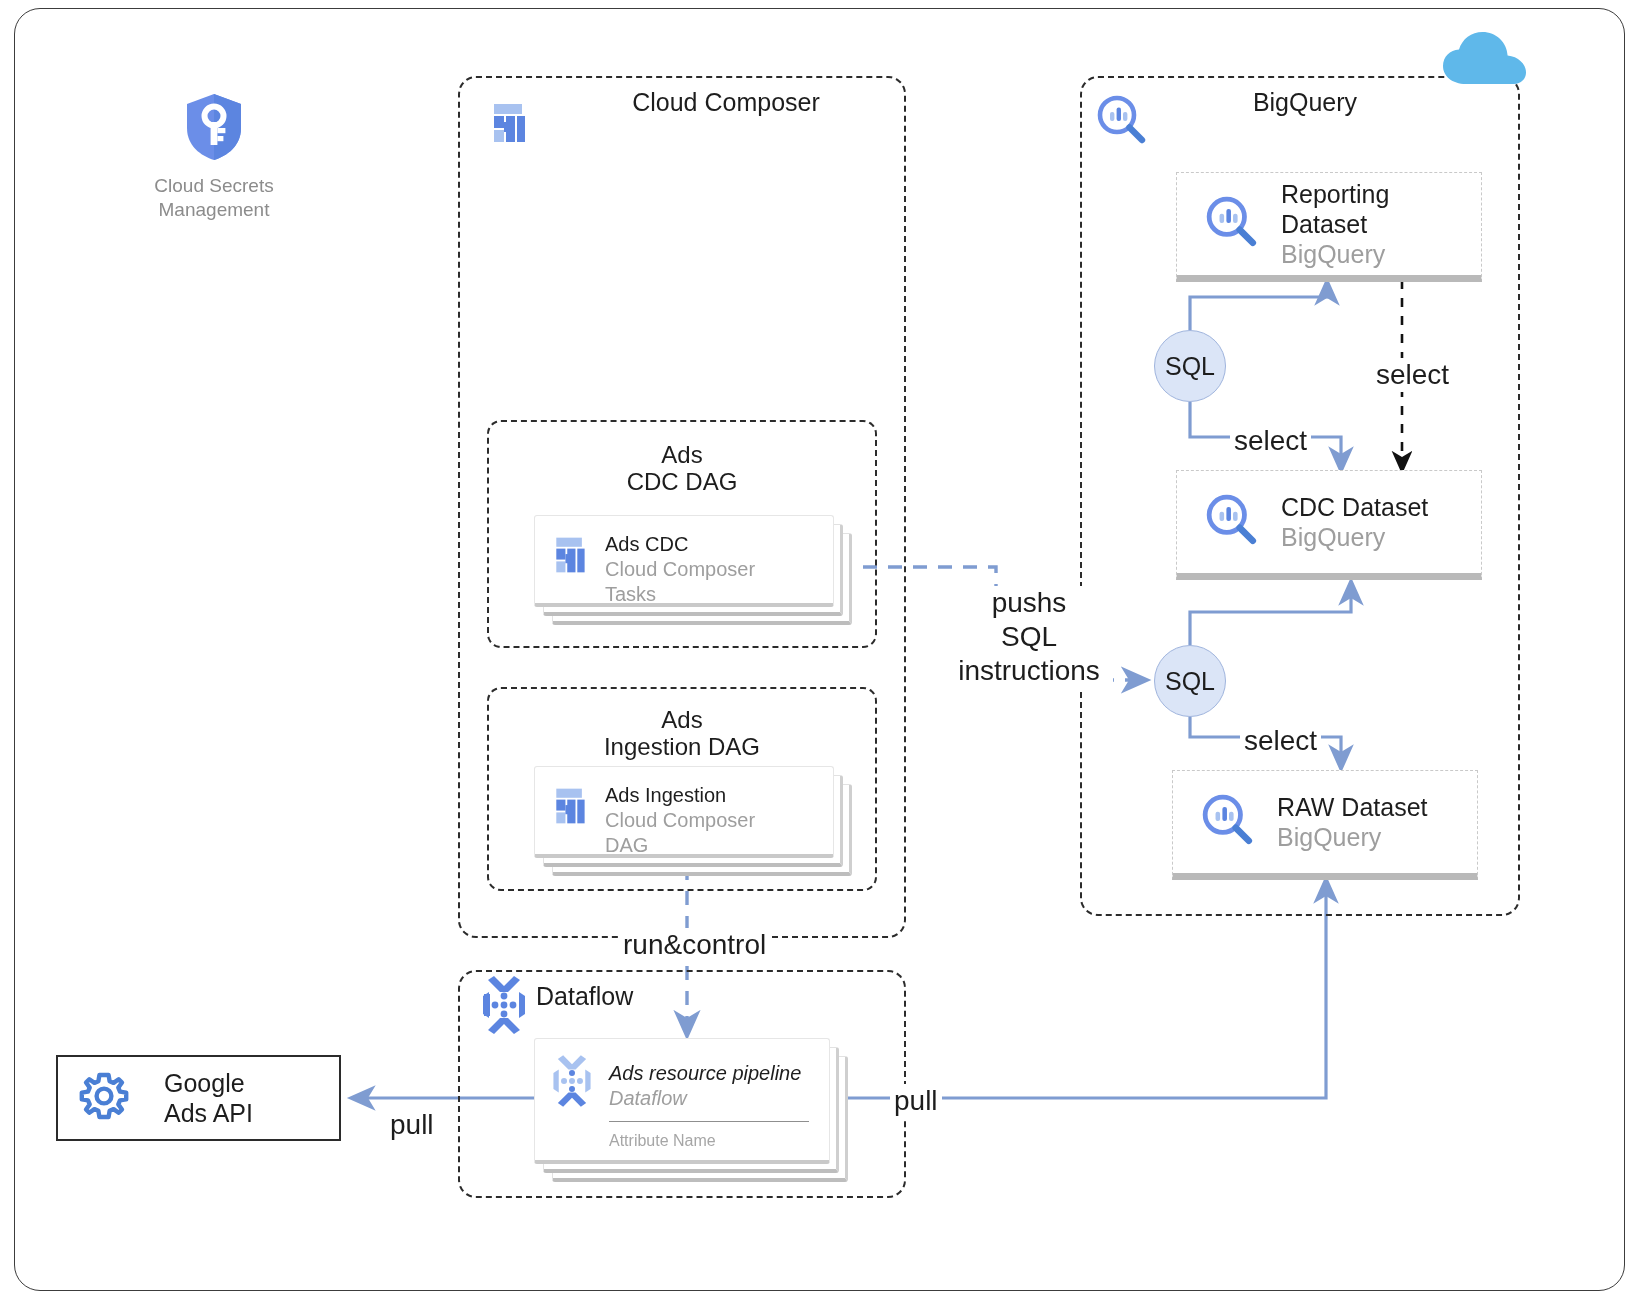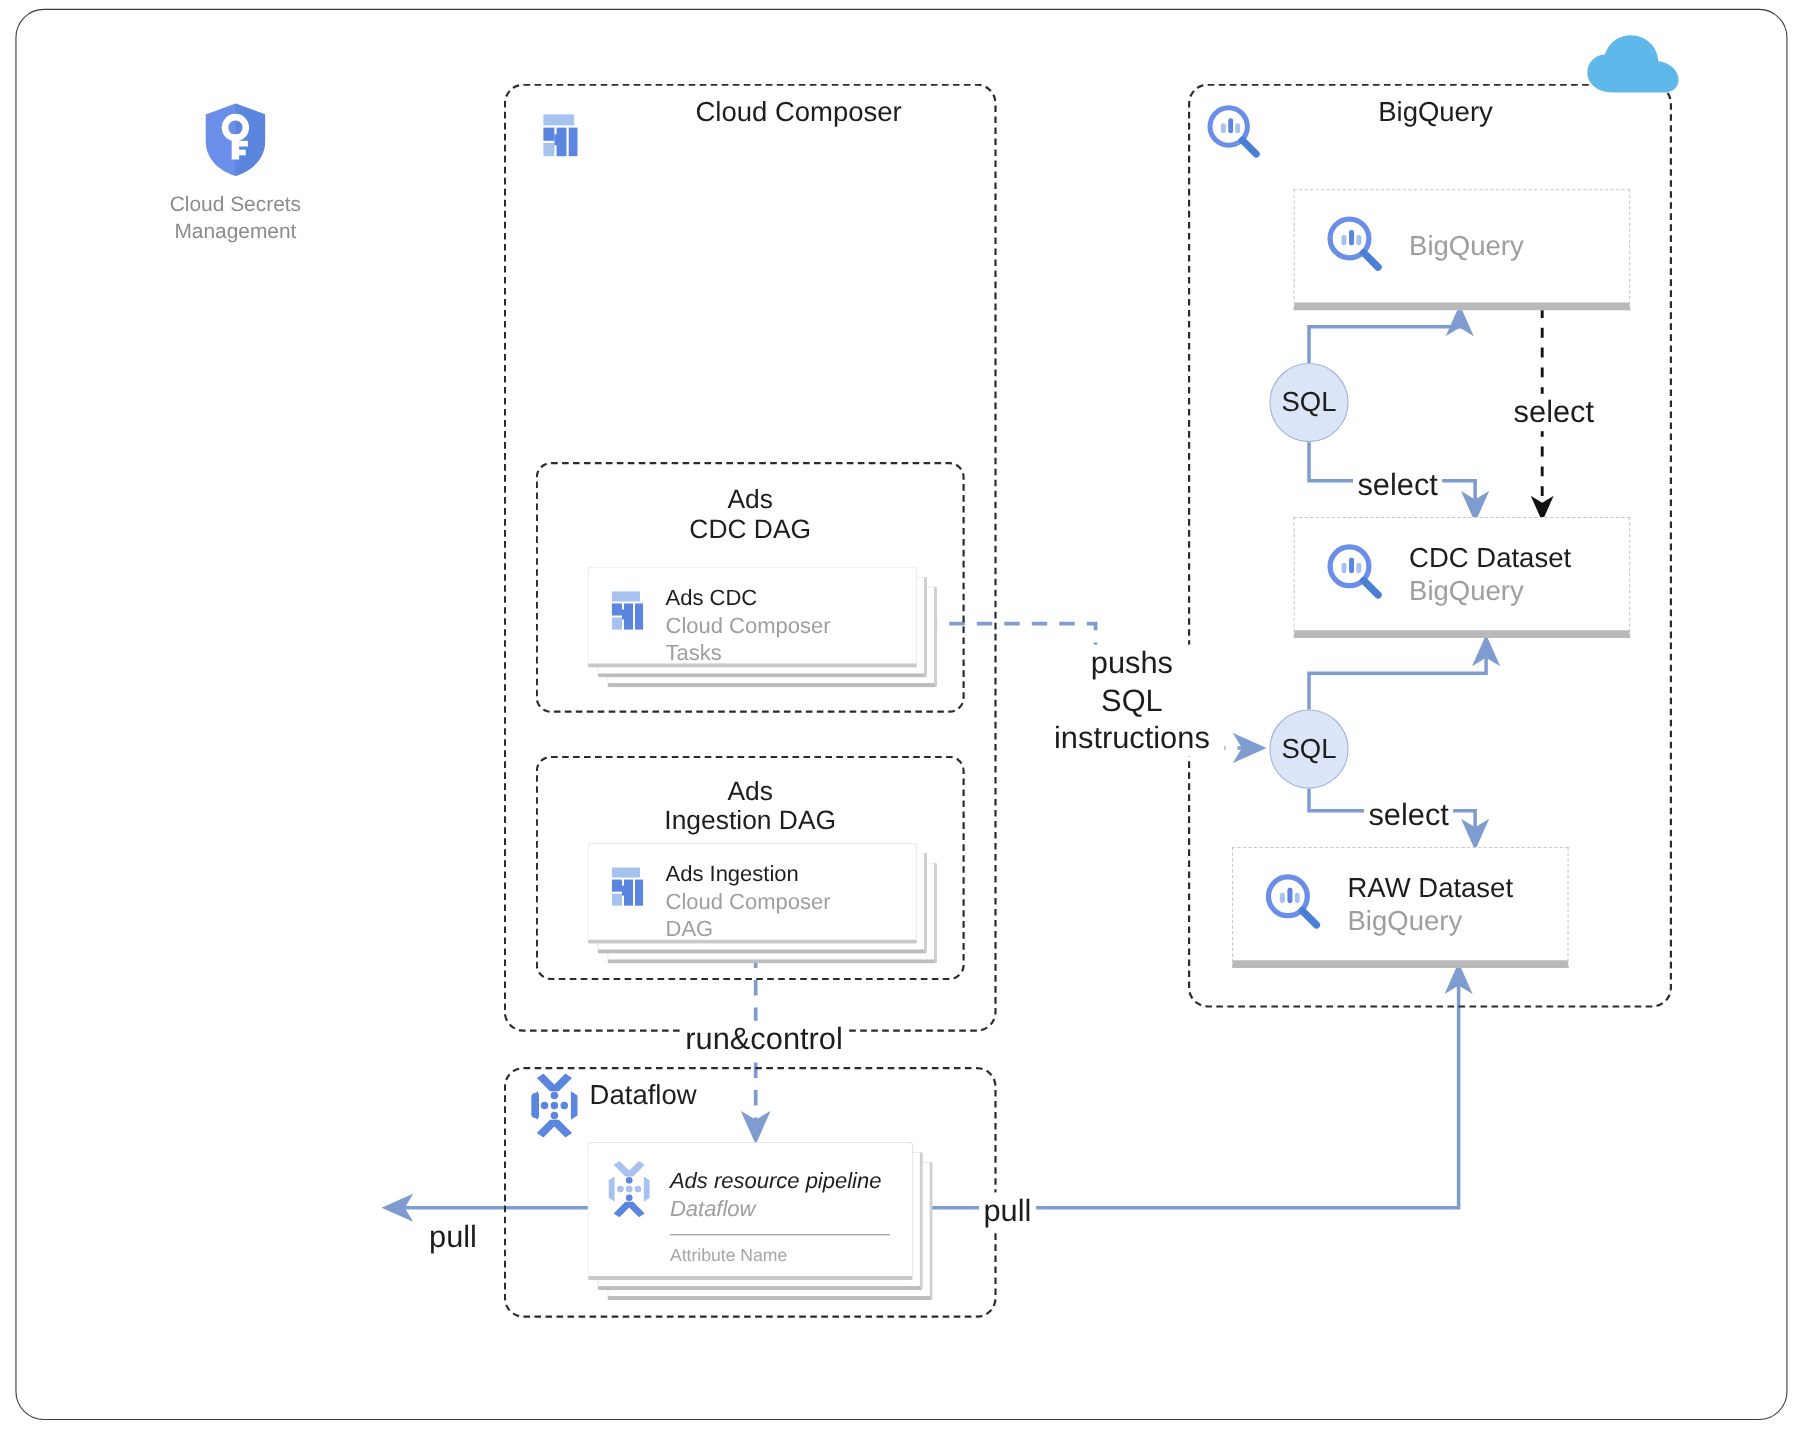--- a/index.html
+++ b/index.html
@@ -335,59 +335,72 @@
     <span class="ds-icon">
       <svg width="54" height="54" viewBox="0 0 52 52">
         <circle cx="21" cy="21" r="17" fill="none" stroke="#6b8ee8" stroke-width="4.6"></circle>
         <rect x="14" y="18" width="4.4" height="9" rx="2" fill="#a8c2f0"></rect>
         <rect x="20.6" y="13.5" width="4.4" height="13.5" rx="2" fill="#5c85e0"></rect>
         <rect x="27" y="18" width="4.4" height="9" rx="2" fill="#a8c2f0"></rect>
         <path d="M33.5 33.5 L46 46" stroke="#4a7fd4" stroke-width="6.4" stroke-linecap="round"></path>
       </svg>
     </span>
     <span>
+      <div class="ds-title">Reporting Dataset</div>
       <div class="ds-sub">BigQuery</div>
     </span>
   </div>
 
   <div class="dataset-box" style="left:1176px; top:470px; width:306px; height:110px;">
     <span class="ds-icon">
       <svg width="54" height="54" viewBox="0 0 52 52">
         <circle cx="21" cy="21" r="17" fill="none" stroke="#6b8ee8" stroke-width="4.6"></circle>
         <rect x="14" y="18" width="4.4" height="9" rx="2" fill="#a8c2f0"></rect>
         <rect x="20.6" y="13.5" width="4.4" height="13.5" rx="2" fill="#5c85e0"></rect>
         <rect x="27" y="18" width="4.4" height="9" rx="2" fill="#a8c2f0"></rect>
         <path d="M33.5 33.5 L46 46" stroke="#4a7fd4" stroke-width="6.4" stroke-linecap="round"></path>
       </svg>
     </span>
     <span>
       <div class="ds-title">CDC Dataset</div>
       <div class="ds-sub">BigQuery</div>
     </span>
   </div>
 
-  <div class="dataset-box" style="left:1120px; top:770px; width:306px; height:110px;">
+  <div class="dataset-box" style="left:1172px; top:770px; width:306px; height:110px;">
     <span class="ds-icon">
       <svg width="54" height="54" viewBox="0 0 52 52">
         <circle cx="21" cy="21" r="17" fill="none" stroke="#6b8ee8" stroke-width="4.6"></circle>
         <rect x="14" y="18" width="4.4" height="9" rx="2" fill="#a8c2f0"></rect>
         <rect x="20.6" y="13.5" width="4.4" height="13.5" rx="2" fill="#5c85e0"></rect>
         <rect x="27" y="18" width="4.4" height="9" rx="2" fill="#a8c2f0"></rect>
         <path d="M33.5 33.5 L46 46" stroke="#4a7fd4" stroke-width="6.4" stroke-linecap="round"></path>
       </svg>
     </span>
     <span>
       <div class="ds-title">RAW Dataset</div>
       <div class="ds-sub">BigQuery</div>
     </span>
   </div>
 
   <div class="sql-node" style="left:1154px; top:330px;">SQL</div>
   <div class="sql-node" style="left:1154px; top:645px;">SQL</div>
 
+  <div class="solid-box" style="left:56px; top:1055px; width:285px; height:86px;">
+    <span>
+      <svg width="52" height="52" viewBox="0 0 52 52">
+        <g fill="none" stroke="#4a7fd4" stroke-width="4.4">
+          <path d="M26 5 L30.6 5 L31.6 11.2 L35.6 12.9 L40.7 9.2 L44 12.5 L40.3 17.6 L42 21.6 L48.2 22.6 L48.2 29.4 L42 30.4 L40.3 34.4 L44 39.5 L40.7 42.8 L35.6 39.1 L31.6 40.8 L30.6 47 L21.4 47 L20.4 40.8 L16.4 39.1 L11.3 42.8 L8 39.5 L11.7 34.4 L10 30.4 L3.8 29.4 L3.8 22.6 L10 21.6 L11.7 17.6 L8 12.5 L11.3 9.2 L16.4 12.9 L20.4 11.2 L21.4 5 Z" stroke-linejoin="round"></path>
+          <circle cx="26" cy="26" r="7.4"></circle>
+        </g>
+      </svg>
+    </span>
+    <span class="sb-text">Google
+Ads API</span>
+  </div>
 
   <div class="edge-label" style="left:945px; top:586px; width:160px;">pushs
 SQL
 instructions</div>
 
   <div class="edge-label" style="left:1230px; top:424px;">select</div>
 
   <div class="edge-label" style="left:1240px; top:724px;">select</div>
 
   <div class="edge-label" style="left:1372px; top:358px;">select</div>

